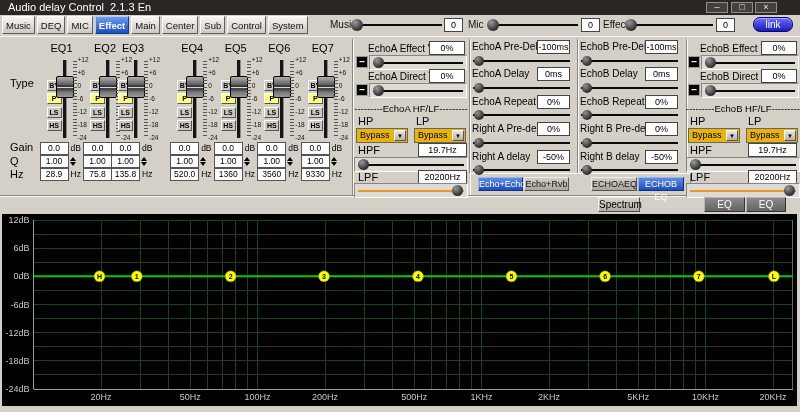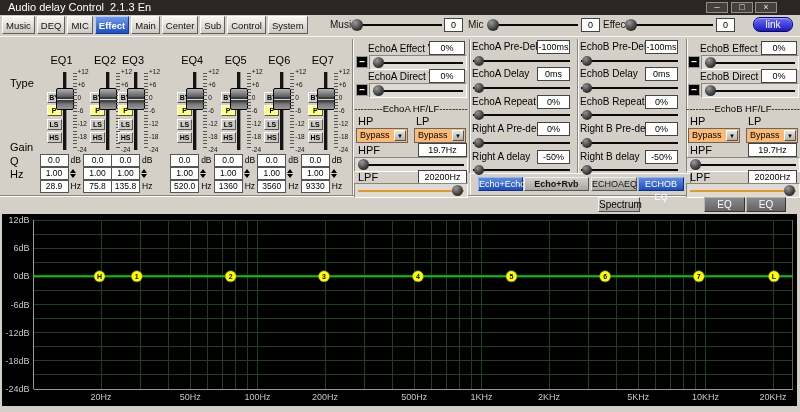--- a/index.html
+++ b/index.html
@@ -27,21 +27,21 @@
        background:linear-gradient(#6b6bff,#1a1ab8);border:1px solid #05057a;color:#fff;font-size:10px;
        line-height:13px;text-align:center;box-shadow:inset 0 1px 1px rgba(255,255,255,.45);}
   
   #main{position:absolute;left:0;top:36px;width:800px;height:178px;background:#d4d0c8;border-top:1px solid #f5f4f0;}
   .rowlbl{position:absolute;font-size:11px;}
   .vdiv{position:absolute;width:0;border-left:1px solid #8a867e;border-right:1px solid #fbfaf7;}
   .hdiv{position:absolute;height:0;border-top:1px solid #8a867e;border-bottom:1px solid #fbfaf7;}
   #btn-tray{position:absolute;left:470px;top:136px;width:219px;height:22px;
        border:1px solid;border-color:#fbfaf7 #8a867e #8a867e #fbfaf7;}
   
-  .eq-col{position:absolute;top:2px;width:46px;height:150px;margin-top:12px;}
+  .eq-col{position:absolute;top:2px;width:46px;height:150px;}
   .eq-name{position:absolute;top:3px;left:0;right:0;text-align:center;font-size:11px;}
   .bandbtn{position:absolute;left:8px;width:15px;height:11px;font-size:7px;font-weight:bold;line-height:10px;
        text-align:center;background:#ccc9c2;border:1px solid;border-color:#fff #555 #555 #fff;box-sizing:border-box;}
   .bandbtn.active{background:#ffff80;}
   .ftrack{position:absolute;left:24px;top:21px;width:3px;height:78px;background:#151515;border-right:1px solid #8a8a8a;}
   .fthumb{position:absolute;left:17px;top:37px;width:16px;height:20px;border:1px solid #000;border-radius:2px;
        background:linear-gradient(180deg,#b0b0b0,#5f5f5f 38%,#222 47%,#e8e8e8 52%,#333 58%,#777 75%,#999);}
   .ftickstrip{position:absolute;left:34px;top:22px;width:4px;height:77px;
        background:repeating-linear-gradient(to bottom,#555 0 1px,transparent 1px 3.2px);}
   .fticklabel{position:absolute;left:39px;width:18px;font-size:6.5px;color:#111;}
@@ -55,21 +55,21 @@
   
   .lbl{position:absolute;font-size:10px;white-space:nowrap;}
   .minus-btn{position:absolute;width:12px;height:12px;background:#000;color:#fff;border:1px solid #999;
        font-size:10px;line-height:10px;text-align:center;font-weight:bold;box-sizing:border-box;}
   .hstrip{position:absolute;height:13px;background:#dedbd4;border:1px solid;border-color:#8a867e #fdfdfb #fdfdfb #8a867e;}
   .htrack{position:absolute;left:3px;right:3px;top:5.5px;height:2px;background:#0a0a0a;}
   .htrack.orange{background:#e89820;}
   .hknob{position:absolute;top:1px;width:11px;height:11px;border-radius:50%;
        background:radial-gradient(circle at 35% 30%,#9a9a9a,#3d3d3d 60%,#101010);}
   .hflf{position:absolute;font-size:9.5px;text-align:center;width:118px;white-space:nowrap;}
-  .dropdown{position:absolute;height:15px;background:#fdba74;border:1px solid #666;box-sizing:border-box;}
+  .dropdown{position:absolute;height:15px;background:#eab308;border:1px solid #666;box-sizing:border-box;}
   .dd-val{position:absolute;left:3px;top:1px;font-size:9px;}
   .dd-btn{position:absolute;right:1px;top:1px;bottom:1px;width:12px;background:linear-gradient(#e8e5de,#b5b2ab);
        border:1px solid;border-color:#fff #555 #555 #fff;font-size:6px;text-align:center;line-height:10px;box-sizing:border-box;}
   .dlabel{position:absolute;font-size:10px;white-space:nowrap;}
   .dtrack{position:absolute;height:2px;background:#0a0a0a;}
   .dknob{position:absolute;width:10px;height:10px;border-radius:50%;
        background:radial-gradient(circle at 35% 30%,#909090,#383838 60%,#0d0d0d);}
   .modebtn{position:absolute;height:14px;font-size:9px;line-height:13px;text-align:center;
        background:linear-gradient(#d2cfc8,#aaa79f);border:1px solid;border-color:#eee #555 #555 #eee;color:#111;box-sizing:border-box;}
   .modebtn.active{background:linear-gradient(#5f8ce0,#1d4cc0);color:#fff;border-color:#9ab4ec #10307c #10307c #9ab4ec;}
@@ -405,21 +405,21 @@
       <div class="dknob" style="left: 474px; top: 73.3px;"></div>
       <span class="dlabel" style="left: 472px; top: 86.2px;">Right A Pre-delay</span>
       <div class="vbox" style="left: 537px; top: 85.2px; width: 31px;">0%</div>
       <div class="dtrack" style="left: 473px; top: 104.7px; width: 97px;"></div>
       <div class="dknob" style="left: 474px; top: 100.7px;"></div>
       <span class="dlabel" style="left: 472px; top: 113.6px;">Right A delay</span>
       <div class="vbox" style="left: 537px; top: 112.6px; width: 31px;">-50%</div>
       <div class="dtrack" style="left: 473px; top: 132.1px; width: 97px;"></div>
       <div class="dknob" style="left: 474px; top: 128.1px;"></div>
       <div class="modebtn active" style="left: 478px; top: 140px; width: 45px;">Echo+Echo</div>
-      <div class="modebtn" style="left: 524px; top: 140px; width: 65px; font-weight: bold;">Echo+Rvb</div>
+      <div class="modebtn" style="left: 524px; top: 140px; width: 45px;">Echo+Rvb</div>
       <span class="dlabel" style="left: 580px; top: 4px;">EchoB Pre-Delay</span>
       <div class="vbox" style="left: 645px; top: 3px; width: 31px;">-100ms</div>
       <div class="dtrack" style="left: 581px; top: 22.5px; width: 97px;"></div>
       <div class="dknob" style="left: 582px; top: 18.5px;"></div>
       <span class="dlabel" style="left: 580px; top: 31.4px;">EchoB Delay</span>
       <div class="vbox" style="left: 645px; top: 30.4px; width: 31px;">0ms</div>
       <div class="dtrack" style="left: 581px; top: 49.9px; width: 97px;"></div>
       <div class="dknob" style="left: 582px; top: 45.9px;"></div>
       <span class="dlabel" style="left: 580px; top: 58.8px;">EchoB Repeat</span>
       <div class="vbox" style="left: 645px; top: 57.8px; width: 31px;">0%</div>

